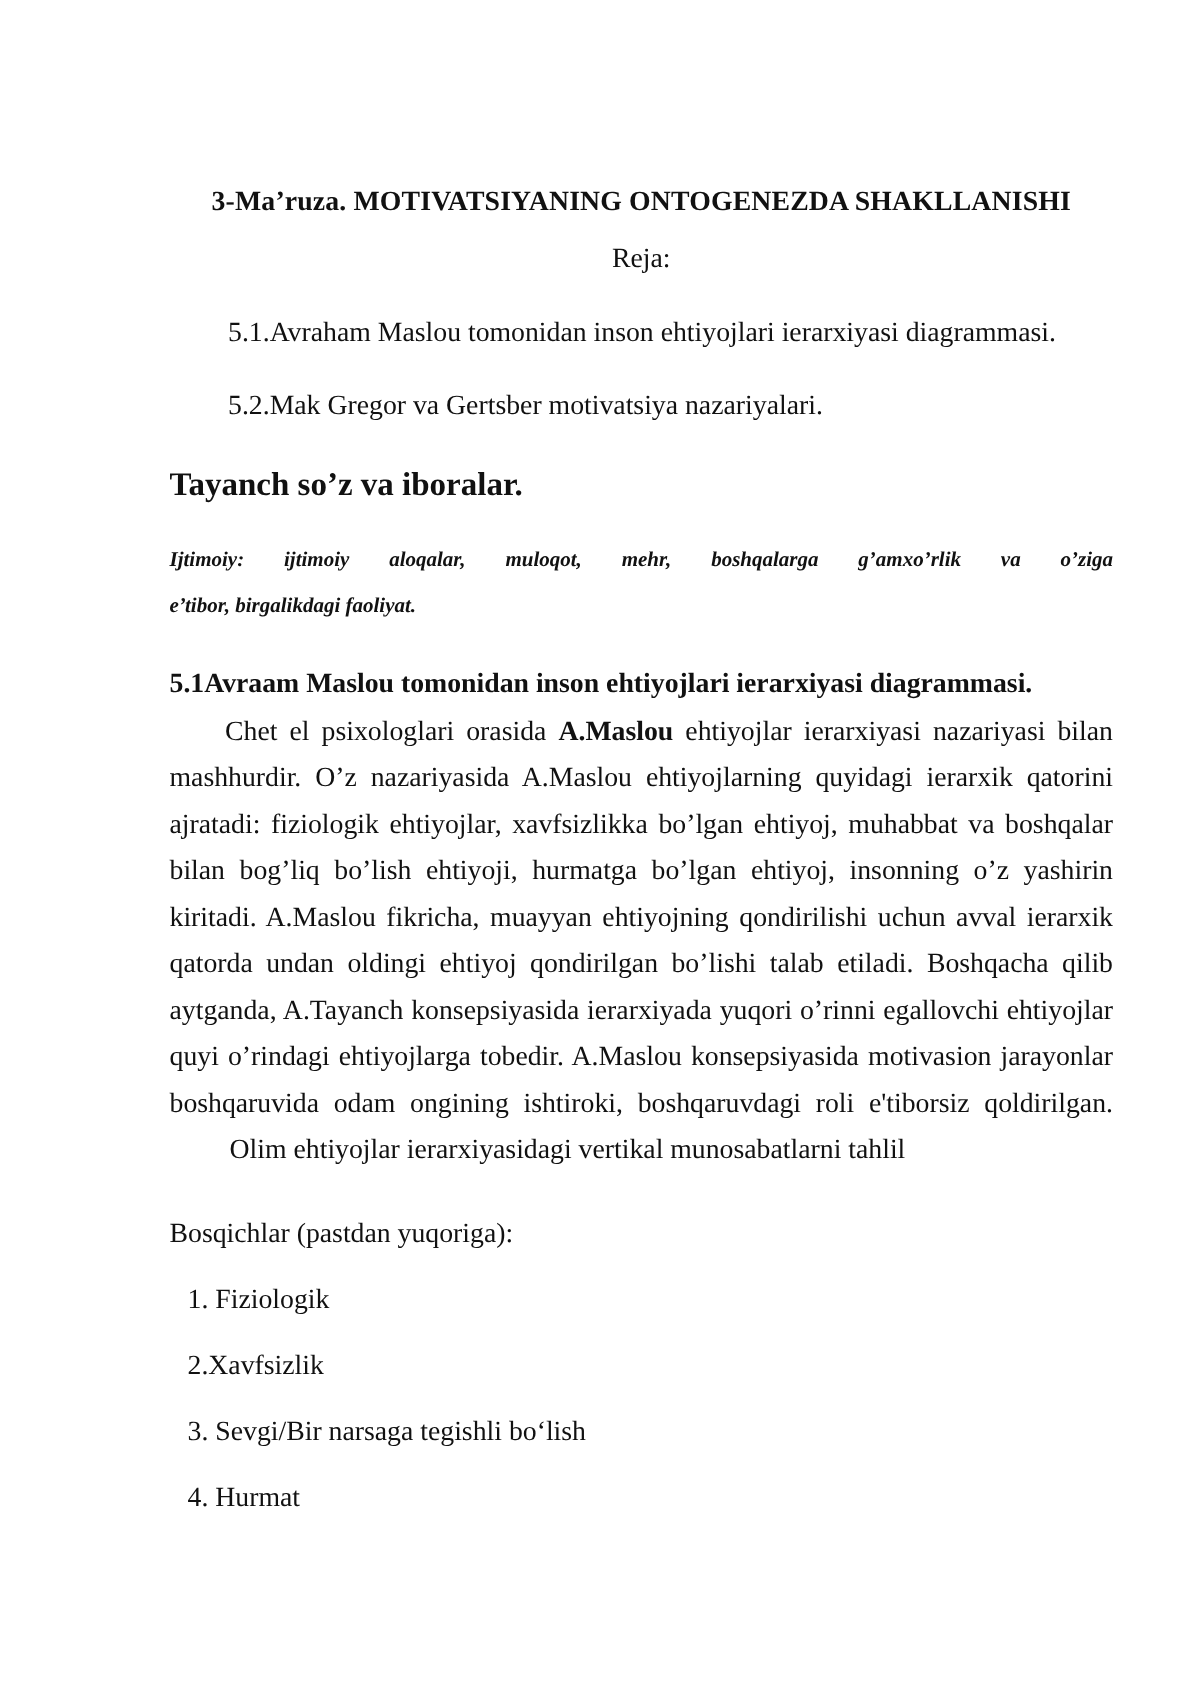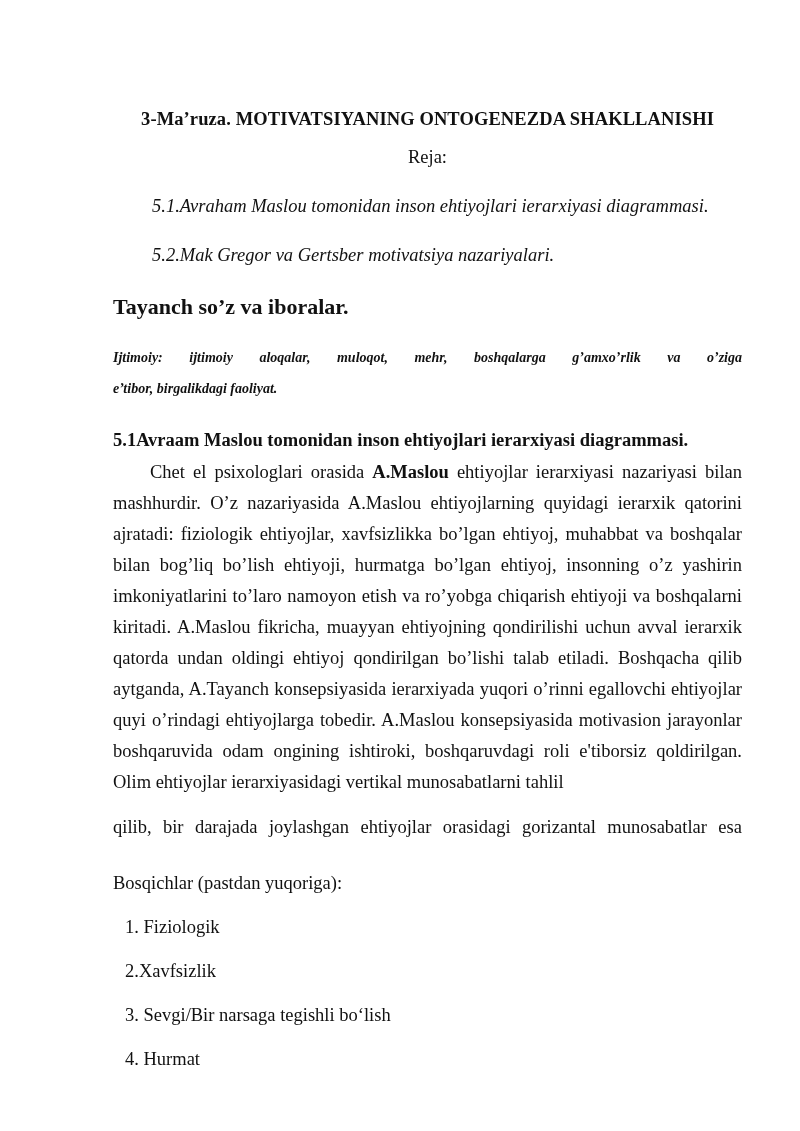--- a/index.html
+++ b/index.html
@@ -22,21 +22,21 @@
     height: 1131px;
     background: #ffffff;
     box-sizing: border-box;
     padding: 0;
     overflow: hidden;
   }
 
   .content {
     position: absolute;
     left: 113px;
-    top: 104px;
+    top: 120px;
     width: 629px;   
   }
 
   .doc-title {
     font-size: 18.5px;
     line-height: 30px;
     font-weight: bold;
     text-align: center;
     letter-spacing: 0.1px;
     margin: 0;
@@ -48,21 +48,20 @@
     line-height: 30px;
     text-align: center;
     margin: 8px 0 0 0;
   }
 
   .plan-item {
     font-size: 18.5px;
     line-height: 30px;
     margin: 19px 0 0 0;
     padding-left: 39px;
-    font-style: italic;
   }
 
   .keywords-head {
     font-size: 22px;
     line-height: 30px;
     font-weight: bold;
     margin: 22px 0 0 0;
   }
 
   .keywords-body {
@@ -97,20 +96,21 @@
     margin: 2px 0 0 0;
   }
   .body-par .jline {
     display: block;
     text-align: justify;
     text-align-last: justify;
     white-space: pre-wrap;
   }
   .body-par .jline.last {
     text-align-last: left;
+    margin-left: 40px;
   }
   .body-par .jline.first {
     text-indent: 37px;
   }
   .body-par b { font-weight: bold; }
 
   .body-par2 {
     font-size: 18.5px;
     line-height: 31px;
     text-align: justify;
@@ -164,31 +164,29 @@
       <span class="jline last">e’tibor, birgalikdagi faoliyat.</span>
     </div>
 
     <p class="section-head">5.1Avraam Maslou tomonidan inson ehtiyojlari ierarxiyasi diagrammasi.</p>
 
     <div class="body-par">
       <span class="jline first"><span>Chet el psixologlari orasida </span><b>A.Maslou</b><span> ehtiyojlar ierarxiyasi nazariyasi bilan</span></span>
       <span class="jline">mashhurdir. O’z nazariyasida A.Maslou ehtiyojlarning quyidagi ierarxik qatorini</span>
       <span class="jline">ajratadi: fiziologik ehtiyojlar, xavfsizlikka bo’lgan ehtiyoj, muhabbat va boshqalar</span>
       <span class="jline">bilan bog’liq bo’lish ehtiyoji, hurmatga bo’lgan ehtiyoj, insonning o’z yashirin</span>
-      <span class="jline">imkoniyatlarini to’laro namoyon etish va ro’yobga chiqarish ehtiyoji va boshqalarni</span>
       <span class="jline">kiritadi. A.Maslou fikricha, muayyan ehtiyojning qondirilishi uchun avval ierarxik</span>
       <span class="jline">qatorda undan oldingi ehtiyoj qondirilgan bo’lishi talab etiladi. Boshqacha qilib</span>
       <span class="jline">aytganda, A.Tayanch konsepsiyasida ierarxiyada yuqori o’rinni egallovchi ehtiyojlar</span>
       <span class="jline">quyi o’rindagi ehtiyojlarga tobedir. A.Maslou konsepsiyasida motivasion jarayonlar</span>
       <span class="jline">boshqaruvida odam ongining ishtiroki, boshqaruvdagi roli e'tiborsiz qoldirilgan.</span>
       <span class="jline last">Olim ehtiyojlar ierarxiyasidagi vertikal munosabatlarni tahlil</span>
     </div>
 
     <div class="body-par2">
-      <span class="jline">qilib, bir darajada joylashgan ehtiyojlar orasidagi gorizantal munosabatlar esa</span>
     </div>
 
     <p class="steps-intro">Bosqichlar (pastdan yuqoriga):</p>
 
     <ul class="steps-list">
       <li>1. Fiziologik</li>
       <li>2.Xavfsizlik</li>
       <li>3. Sevgi/Bir narsaga tegishli bo‘lish</li>
       <li>4. Hurmat</li>
     </ul>

